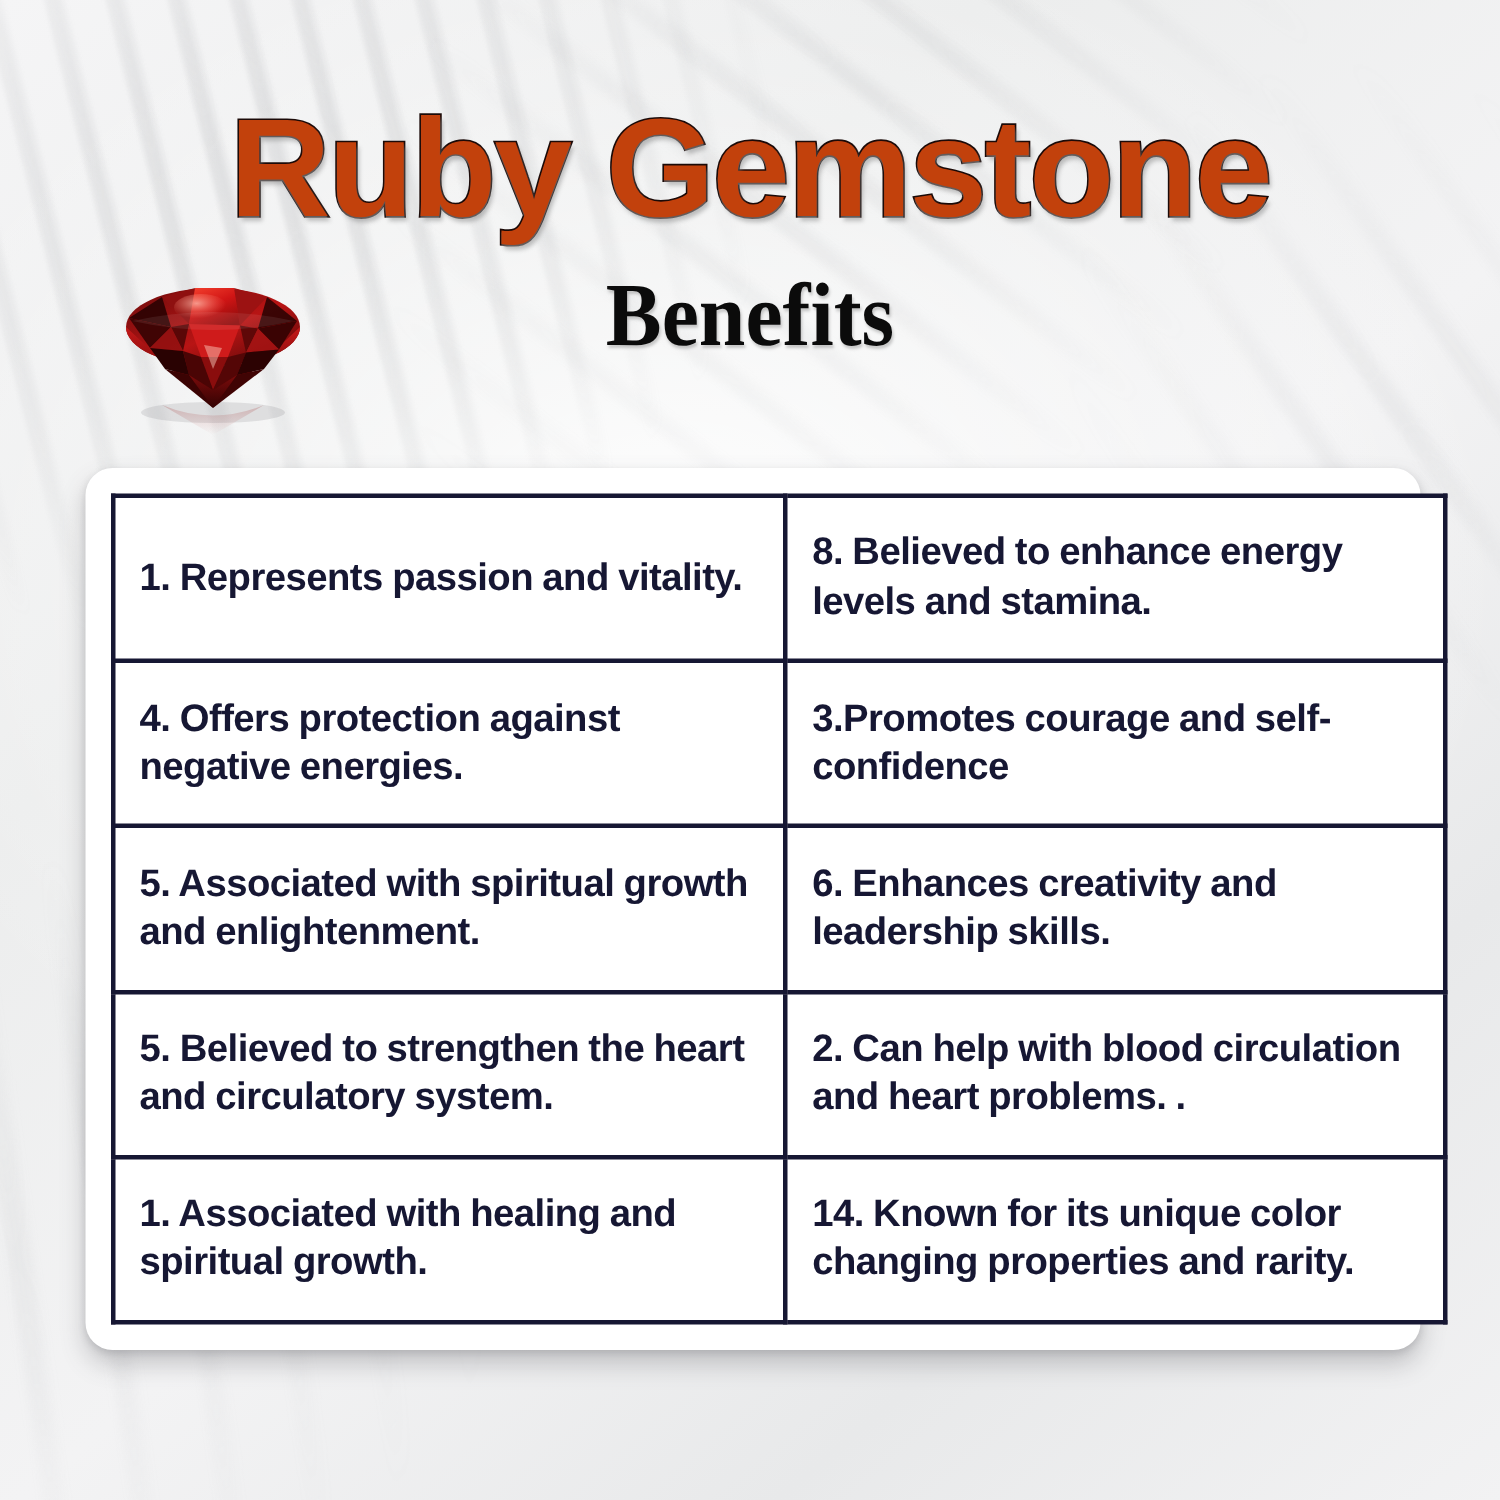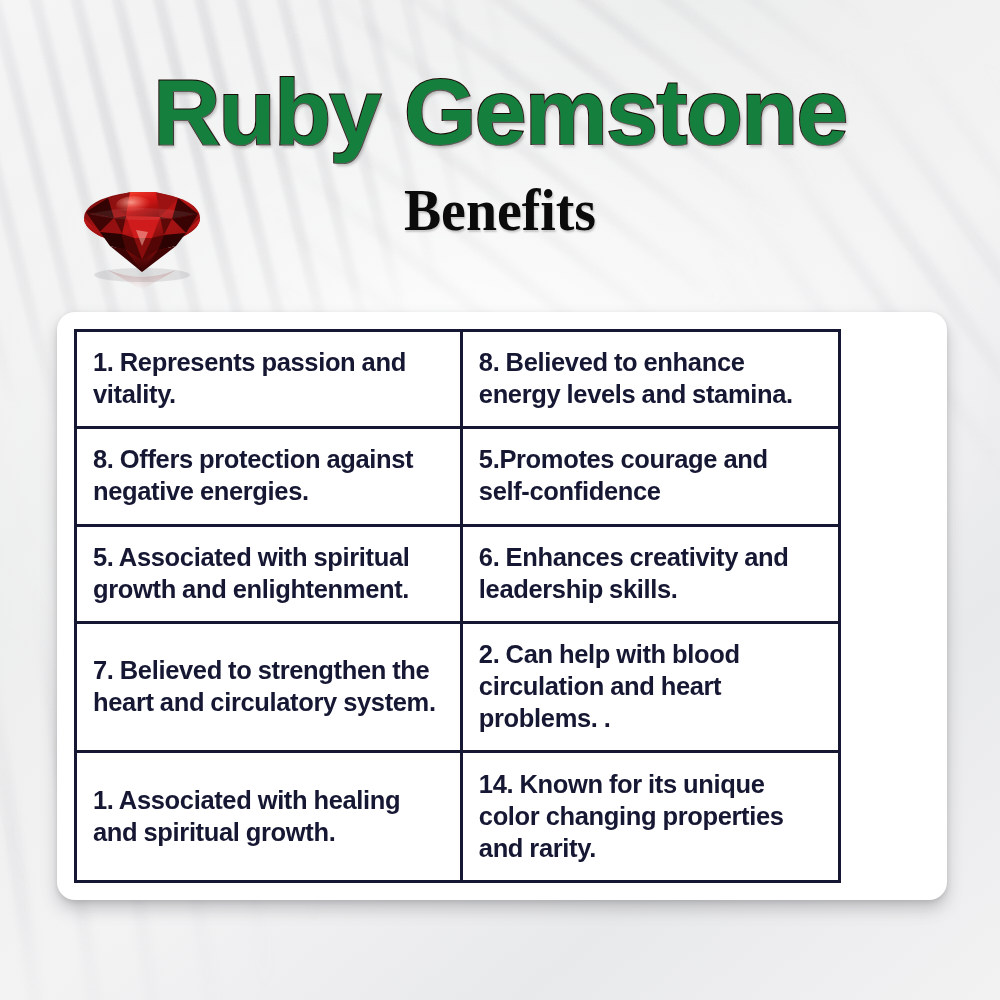--- a/index.html
+++ b/index.html
@@ -112,21 +112,21 @@
   #title {
     position: absolute;
     left: 0; right: 0;
     top: 66px;
     text-align: center;
     font-family: "Liberation Sans", sans-serif;
     font-weight: bold;
     font-size: 93px;
     line-height: 1.0;
     letter-spacing: -1.5px;
-    color: #15803d;
+    color: #c2410c;
     -webkit-text-stroke: 2.2px #1b0a08;
     paint-order: stroke fill;
     text-shadow:
        2px 3px 3px rgba(120,120,120,0.45),
        0 1px 0 rgba(255,255,255,0.25);
     white-space: nowrap;
   }
 
   
   #subtitle {
@@ -166,21 +166,21 @@
     box-shadow:
       0 9px 16px rgba(90,90,95,0.30),
       0 2px 5px rgba(90,90,95,0.18);
   }
 
   
   #benefits-table {
     position: absolute;
     left: 17px;
     top: 17px;
-    width: 767px;
+    width: 891px;
     height: 554px;
     border-collapse: collapse;
     table-layout: fixed;
   }
   #benefits-table td {
     border: 3.5px solid #161733;
     padding: 14px 16px 16px 16px;
     vertical-align: middle;
     font-family: "Liberation Sans", sans-serif;
     font-weight: bold;
@@ -285,37 +285,37 @@
         <tr>
           <td class="col-left">
               <span class="cell-text">1. Represents passion and vitality.</span>
             </td>
           <td class="col-right">
               <span class="cell-text">8. Believed to enhance energy levels and stamina.</span>
             </td>
         </tr>
         <tr>
           <td class="col-left">
-              <span class="cell-text">8. Offers protection against negative energies.</span>
-            </td>
-          <td class="col-right">
-              <span class="cell-text">5.Promotes courage and self-confidence</span>
+              <span class="cell-text">4. Offers protection against negative energies.</span>
+            </td>
+          <td class="col-right">
+              <span class="cell-text">3.Promotes courage and self-confidence</span>
             </td>
         </tr>
         <tr>
           <td class="col-left">
               <span class="cell-text">5. Associated with spiritual growth and enlightenment.</span>
             </td>
           <td class="col-right">
               <span class="cell-text">6. Enhances creativity and leadership skills.</span>
             </td>
         </tr>
         <tr>
           <td class="col-left">
-              <span class="cell-text">7. Believed to strengthen the heart and circulatory system.</span>
+              <span class="cell-text">5. Believed to strengthen the heart and circulatory system.</span>
             </td>
           <td class="col-right">
               <span class="cell-text">2. Can help with blood circulation and heart problems. .</span>
             </td>
         </tr>
         <tr>
           <td class="col-left">
               <span class="cell-text">1. Associated with healing and spiritual growth.</span>
             </td>
           <td class="col-right">

